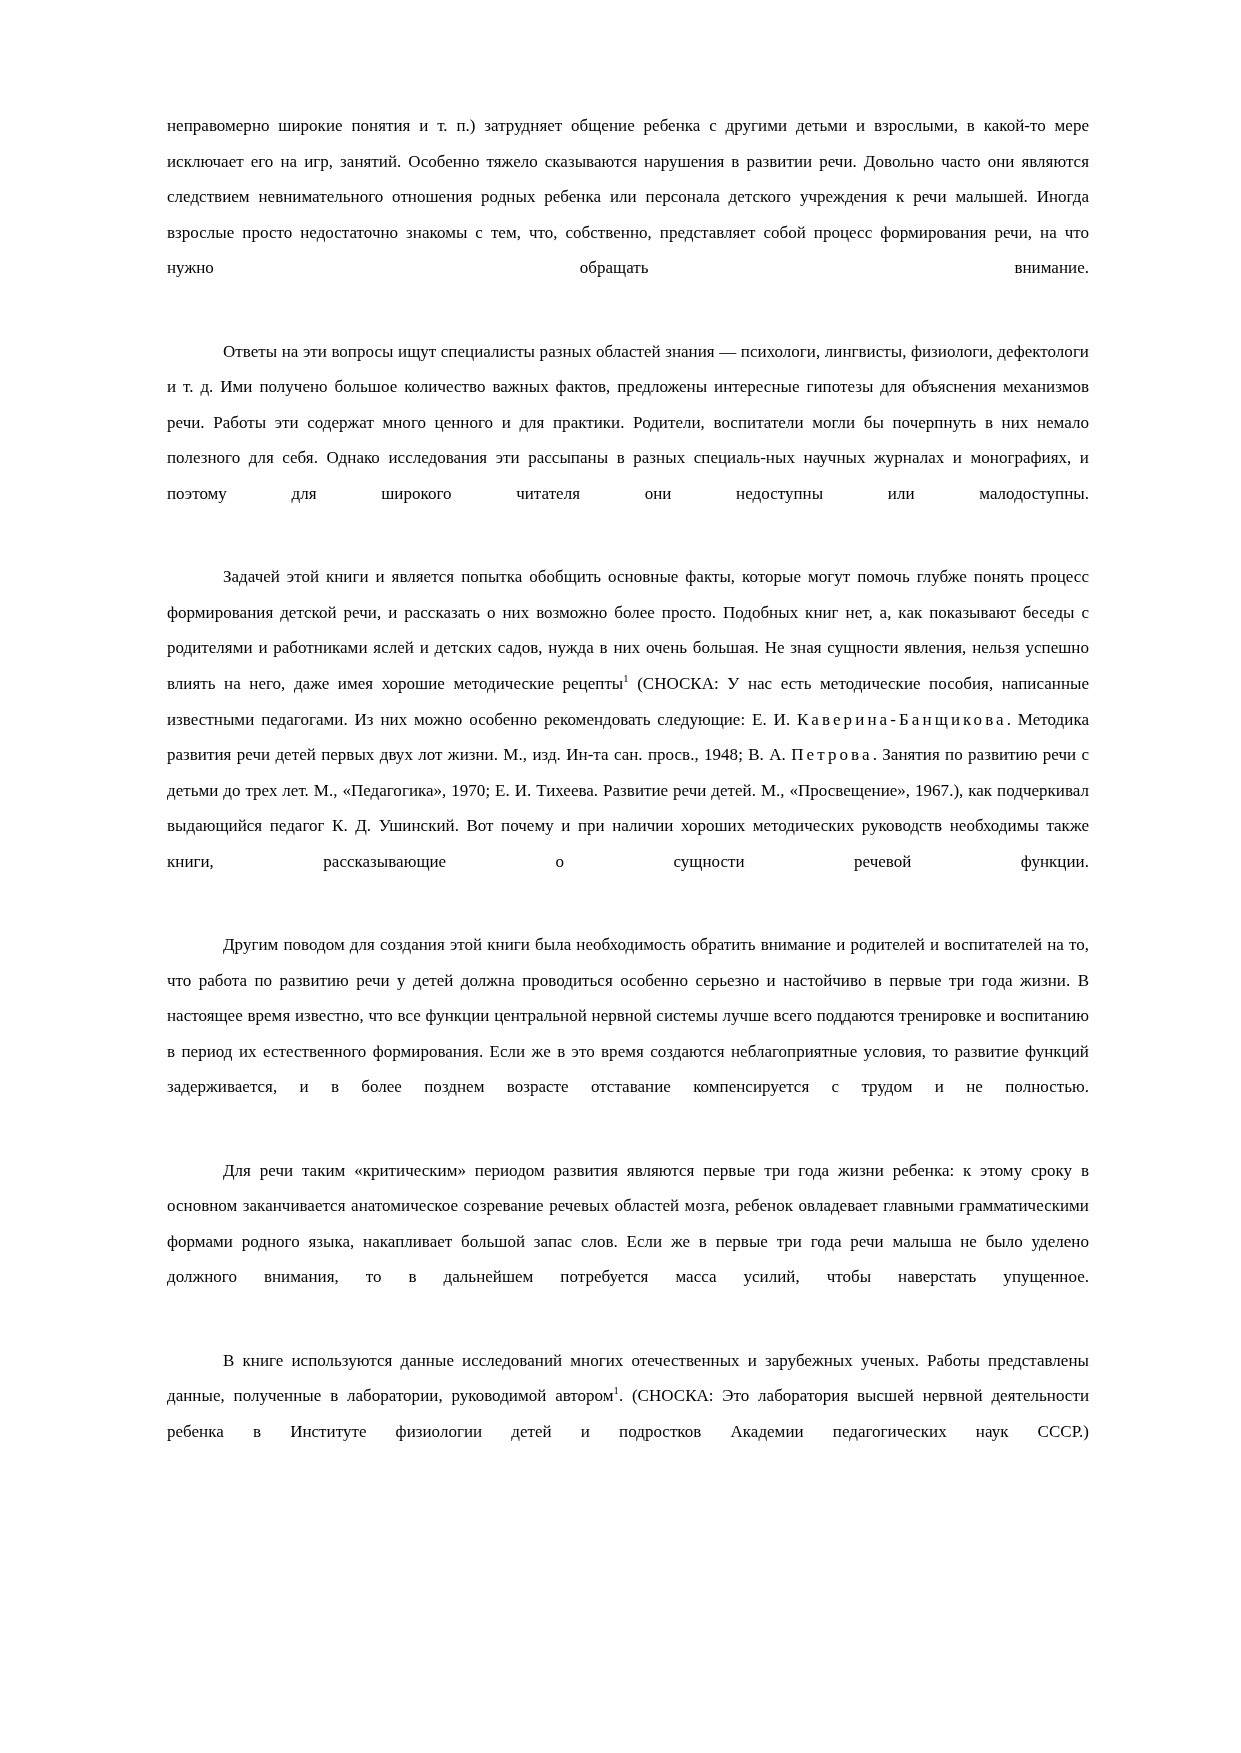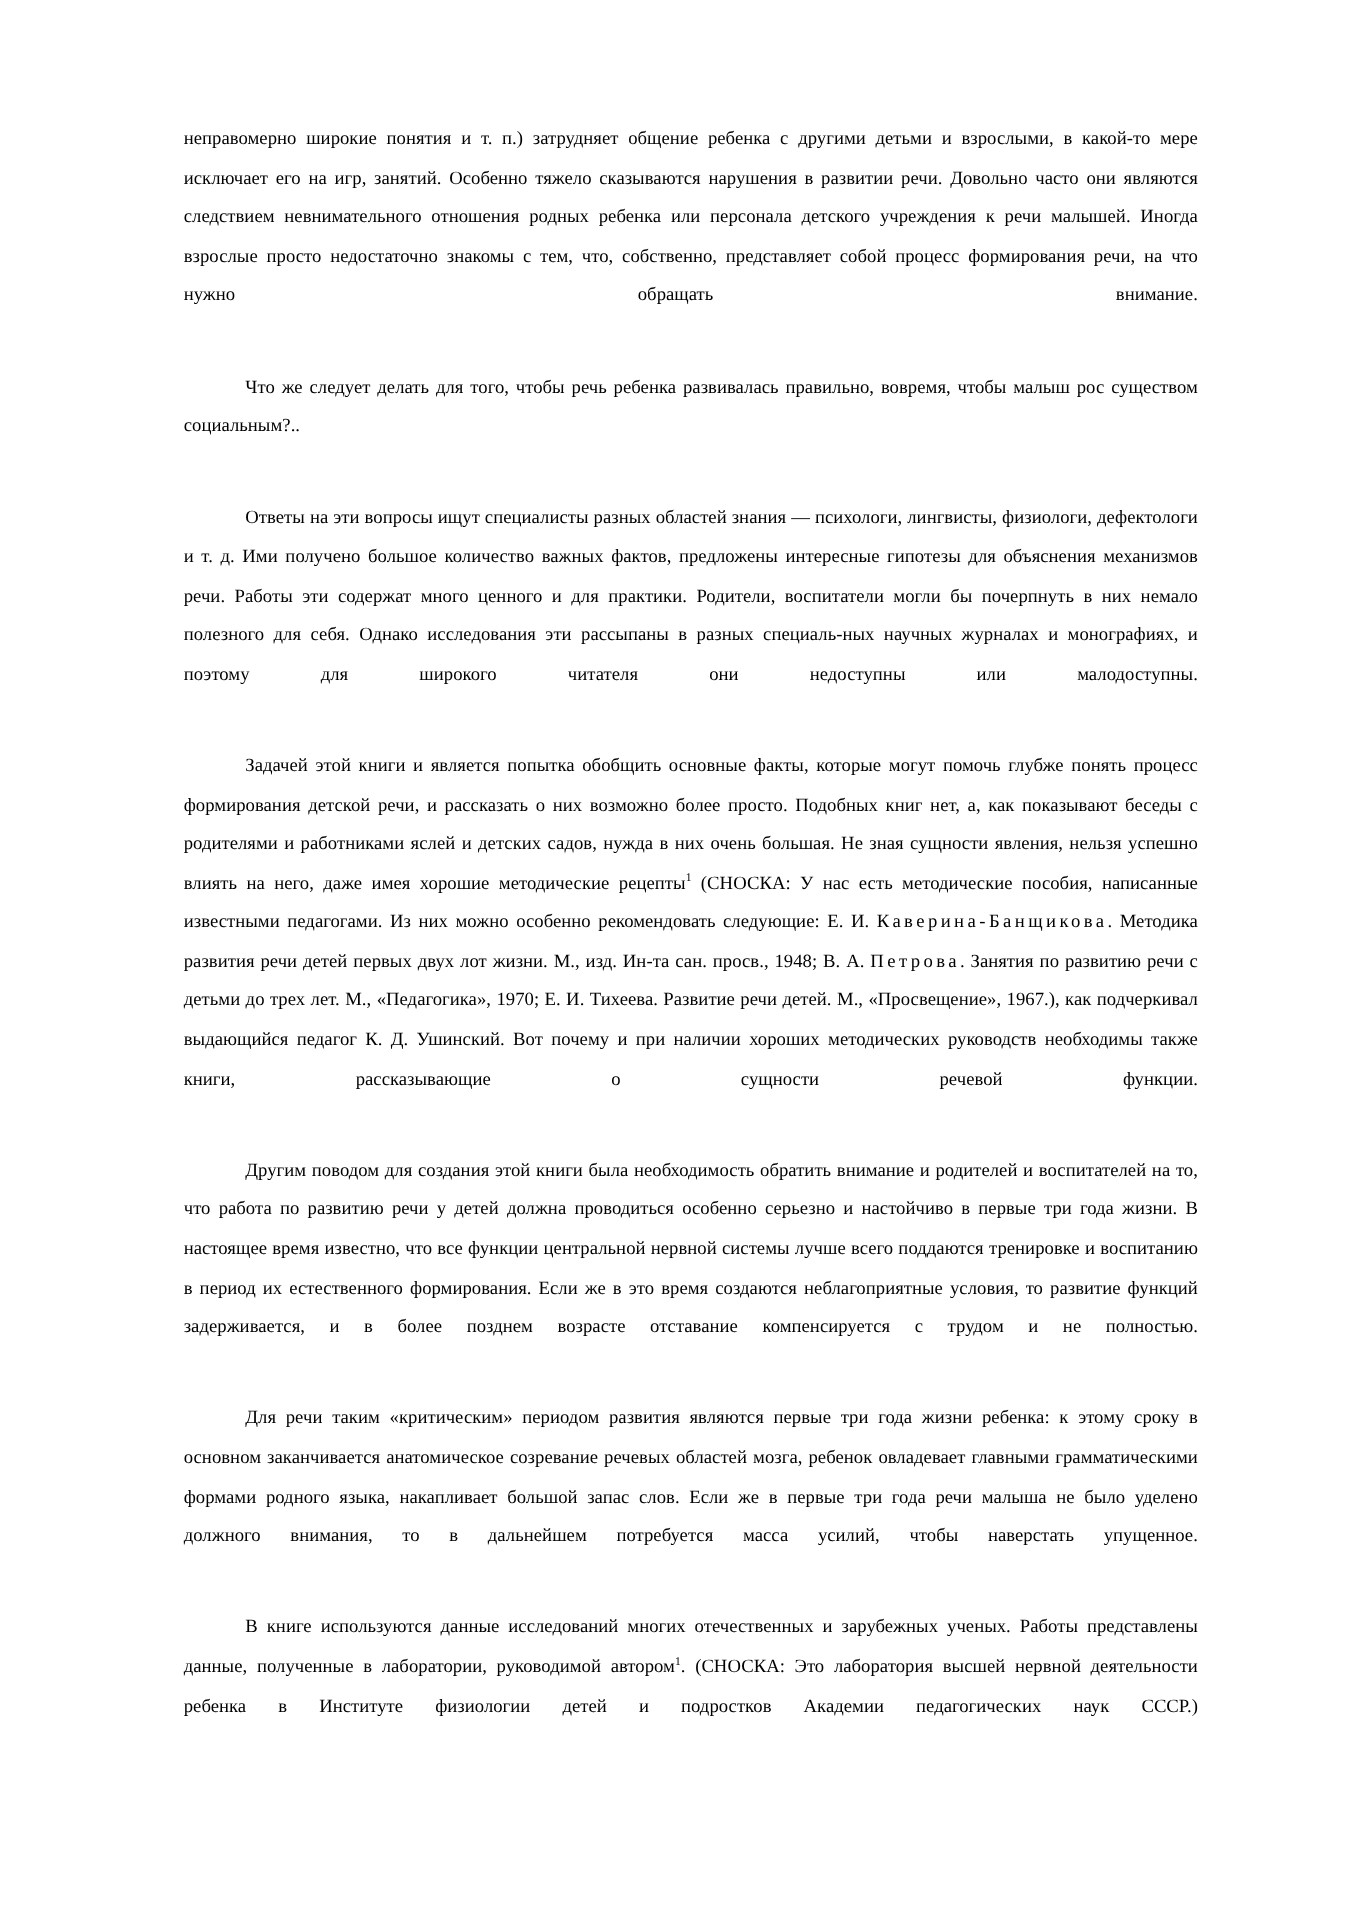--- a/index.html
+++ b/index.html
@@ -60,21 +60,20 @@
   }
 </style>
 </head>
 <body>
 
 <div class="page">
   <div class="text-column">
 
     <p class="para no-indent">неправомерно широкие понятия и т. п.) затрудняет общение ребенка с другими детьми и взрослыми, в какой-то мере исключает его на игр, занятий. Особенно тяжело сказываются нарушения в развитии речи. Довольно часто они являются следствием невнимательного отношения родных ребенка или персонала детского учреждения к речи малышей. Иногда взрослые просто недостаточно знакомы с тем, что, собственно, представляет собой процесс формирования речи, на что нужно обращать внимание.</p>
 
-    <p class="para">Что же следует делать для того, чтобы речь ребенка развивалась правильно, вовремя, чтобы малыш рос существом социальным?..</p>
 
     <p class="para">Ответы на эти вопросы ищут специалисты разных областей знания — психологи, лингвисты, физиологи, дефектологи и т. д. Ими получено большое количество важных фактов, предложены интересные гипотезы для объяснения механизмов речи. Работы эти содержат много ценного и для практики. Родители, воспитатели могли бы почерпнуть в них немало полезного для себя. Однако исследования эти рассыпаны в разных специаль-ных научных журналах и монографиях, и поэтому для широкого читателя они недоступны или малодоступны.</p>
 
     <p class="para">
       <span>Задачей этой книги и является попытка обобщить основные факты, которые могут помочь глубже понять процесс формирования детской речи, и рассказать о них возможно более просто. Подобных книг нет, а, как показывают беседы с родителями и работниками яслей и детских садов, нужда в них очень большая. Не зная сущности явления, нельзя успешно влиять на него, даже имея хорошие методические рецепты</span><sup class="fn">1</sup><span> (СНОСКА:  У нас есть методические пособия, написанные известными педагогами. Из них можно особенно рекомендовать следующие: Е. И. </span><span class="spaced">Каверина-Банщикова</span><span>. Методика развития речи детей первых двух лот жизни. М., изд. Ин-та сан. просв., 1948; В. А. </span><span class="spaced">Петрова</span><span>. Занятия по развитию речи с детьми до трех лет. М., «Педагогика», 1970; Е. И. Тихеева. Развитие речи детей. М., «Просвещение», 1967.), как подчеркивал выдающийся педагог К. Д. Ушинский. Вот почему и при наличии хороших методических руководств необходимы также книги, рассказывающие о сущности речевой функции.</span>
     </p>
 
     <p class="para">Другим поводом для создания этой книги была необходимость обратить внимание и родителей и воспитателей на то, что работа по развитию речи у детей должна проводиться особенно серьезно и настойчиво в первые три года жизни. В настоящее время известно, что все функции центральной нервной системы лучше всего поддаются тренировке и воспитанию в период их естественного формирования. Если же в это время создаются неблагоприятные условия, то развитие функций задерживается, и в более позднем возрасте отставание компенсируется с трудом и не полностью.</p>
 
     <p class="para">Для речи таким «критическим» периодом развития являются первые три года жизни ребенка: к этому сроку в основном заканчивается анатомическое созревание речевых областей мозга, ребенок овладевает главными грамматическими формами родного языка, накапливает большой запас слов. Если же в первые три года речи малыша не было уделено должного внимания, то в дальнейшем потребуется масса усилий, чтобы наверстать упущенное.</p>

